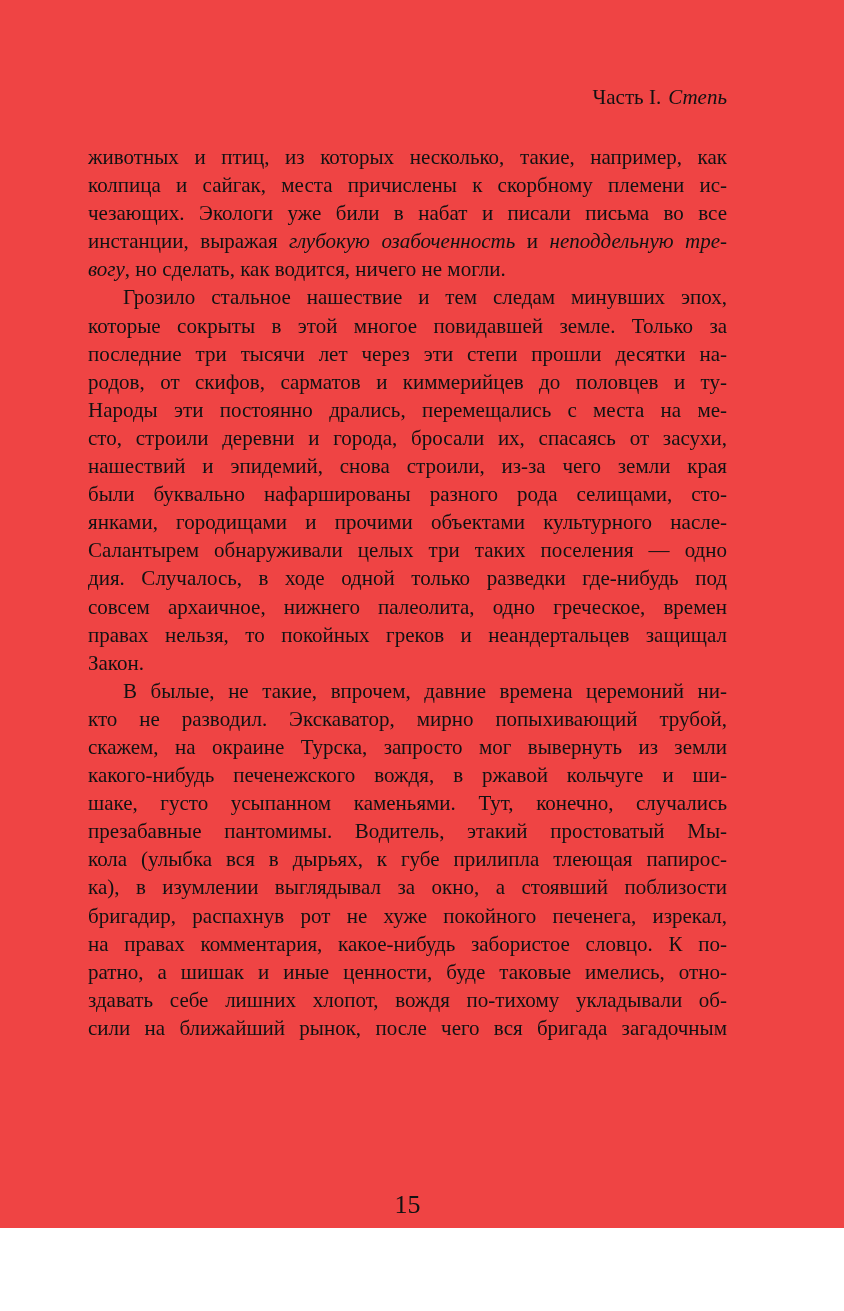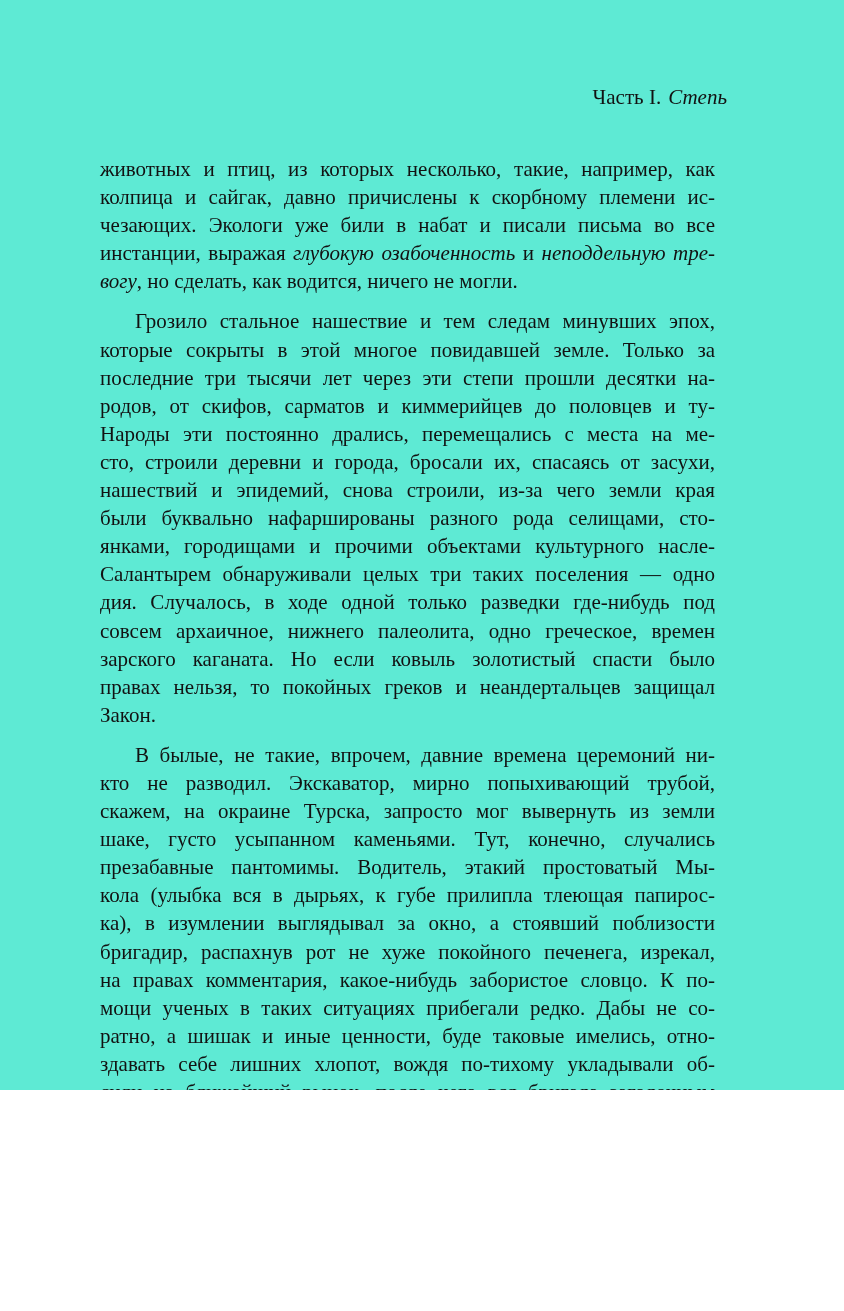--- a/index.html
+++ b/index.html
@@ -3,22 +3,22 @@
 <meta charset="utf-8">
 <style>
   html, body {
     margin: 0;
     padding: 0;
     background: #ffffff;
   }
   .page {
     position: relative;
     width: 844px;
-    height: 1090px;
-    background: #5eead4;
+    height: 1228px;
+    background: #ef4444;
     font-family: "Liberation Serif", "DejaVu Serif", serif;
     color: #121212;
     overflow: hidden;
   }
   .running-head {
     position: absolute;
     top: 84px;
     left: 88px;
     width: 639px;
     text-align: right;
@@ -31,21 +31,21 @@
     margin-left: 7px;
   }
   .body-text {
     position: absolute;
     top: 143px;
     left: 88px;
     width: 639px;
     font-size: 21px;
     line-height: 28.1px;
   }
-  .paragraph { margin: 12px; }
+  .paragraph { margin: 0; }
   .line {
     text-align: justify;
     text-align-last: justify;
     height: 28.1px;
   }
   .line.indent { text-indent: 35px; }
   .line.para-end { text-align-last: left; }
   .italic { font-style: italic; font-family: Liberation Serif, serif; }
   .page-number {
     position: absolute;
@@ -61,53 +61,52 @@
 
 <div class="page">
 
   <div class="running-head">
     <span class="part">Часть I.</span><span class="title">Степь</span>
   </div>
 
   <div class="body-text">
       <div class="paragraph">
         <div class="line"><span>животных и птиц, из которых несколько, такие, например, как</span></div>
-        <div class="line"><span>колпица и сайгак, давно причислены к скорбному племени ис-</span></div>
+        <div class="line"><span>колпица и сайгак, места причислены к скорбному племени ис-</span></div>
         <div class="line"><span>чезающих. Экологи уже били в набат и писали письма во все</span></div>
         <div class="line"><span>инстанции, выражая </span><span class="italic">глубокую озабоченность</span><span> и </span><span class="italic">неподдельную тре-</span></div>
         <div class="line para-end"><span class="italic">вогу</span><span>, но сделать, как водится, ничего не могли.</span></div>
       </div>
       <div class="paragraph">
         <div class="line indent"><span>Грозило стальное нашествие и тем следам минувших эпох,</span></div>
         <div class="line"><span>которые сокрыты в этой многое повидавшей земле. Только за</span></div>
         <div class="line"><span>последние три тысячи лет через эти степи прошли десятки на-</span></div>
         <div class="line"><span>родов, от скифов, сарматов и киммерийцев до половцев и ту-</span></div>
         <div class="line"><span>Народы эти постоянно дрались, перемещались с места на ме-</span></div>
         <div class="line"><span>сто, строили деревни и города, бросали их, спасаясь от засухи,</span></div>
         <div class="line"><span>нашествий и эпидемий, снова строили, из-за чего земли края</span></div>
         <div class="line"><span>были буквально нафаршированы разного рода селищами, сто-</span></div>
         <div class="line"><span>янками, городищами и прочими объектами культурного насле-</span></div>
         <div class="line"><span>Салантырем обнаруживали целых три таких поселения — одно</span></div>
         <div class="line"><span>дия. Случалось, в ходе одной только разведки где-нибудь под</span></div>
         <div class="line"><span>совсем архаичное, нижнего палеолита, одно греческое, времен</span></div>
-        <div class="line"><span>зарского каганата. Но если ковыль золотистый спасти было</span></div>
         <div class="line"><span>правах нельзя, то покойных греков и неандертальцев защищал</span></div>
         <div class="line para-end"><span>Закон.</span></div>
       </div>
       <div class="paragraph">
         <div class="line indent"><span>В былые, не такие, впрочем, давние времена церемоний ни-</span></div>
         <div class="line"><span>кто не разводил. Экскаватор, мирно попыхивающий трубой,</span></div>
         <div class="line"><span>скажем, на окраине Турска, запросто мог вывернуть из земли</span></div>
+        <div class="line"><span>какого-нибудь печенежского вождя, в ржавой кольчуге и ши-</span></div>
         <div class="line"><span>шаке, густо усыпанном каменьями. Тут, конечно, случались</span></div>
         <div class="line"><span>презабавные пантомимы. Водитель, этакий простоватый Мы-</span></div>
         <div class="line"><span>кола (улыбка вся в дырьях, к губе прилипла тлеющая папирос-</span></div>
         <div class="line"><span>ка), в изумлении выглядывал за окно, а стоявший поблизости</span></div>
         <div class="line"><span>бригадир, распахнув рот не хуже покойного печенега, изрекал,</span></div>
         <div class="line"><span>на правах комментария, какое-нибудь забористое словцо. К по-</span></div>
-        <div class="line"><span>мощи ученых в таких ситуациях прибегали редко. Дабы не со-</span></div>
         <div class="line"><span>ратно, а шишак и иные ценности, буде таковые имелись, отно-</span></div>
         <div class="line"><span>здавать себе лишних хлопот, вождя по-тихому укладывали об-</span></div>
         <div class="line"><span>сили на ближайший рынок, после чего вся бригада загадочным</span></div>
       </div>
     </div>
 
   <div class="page-number">15</div>
 
 </div>
 

